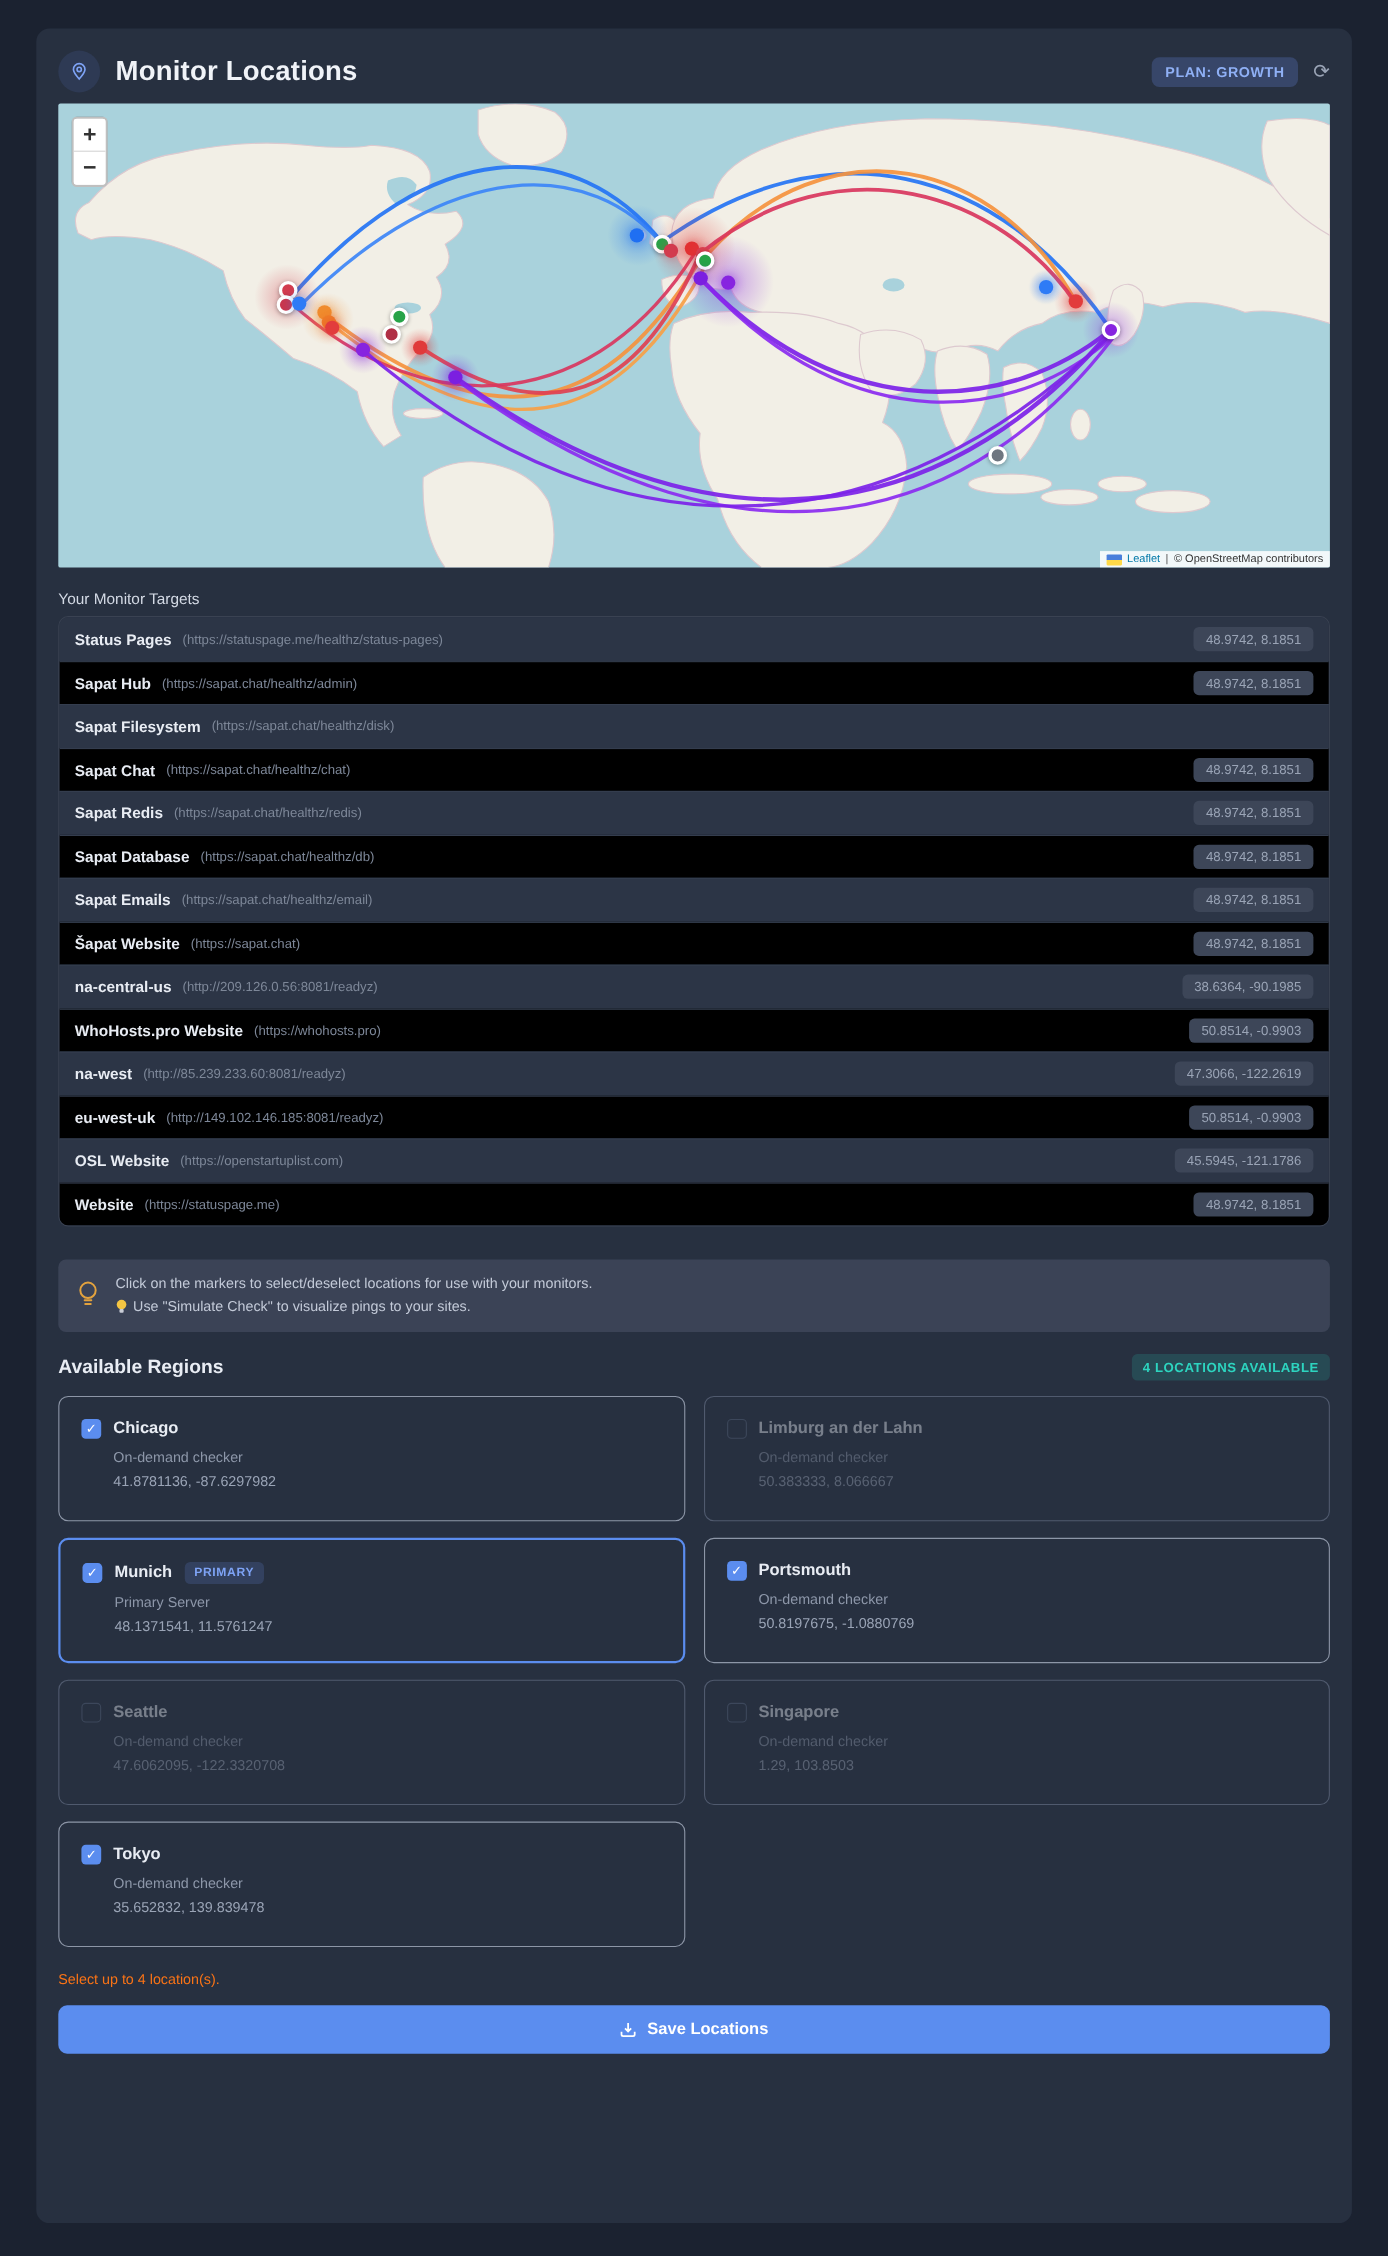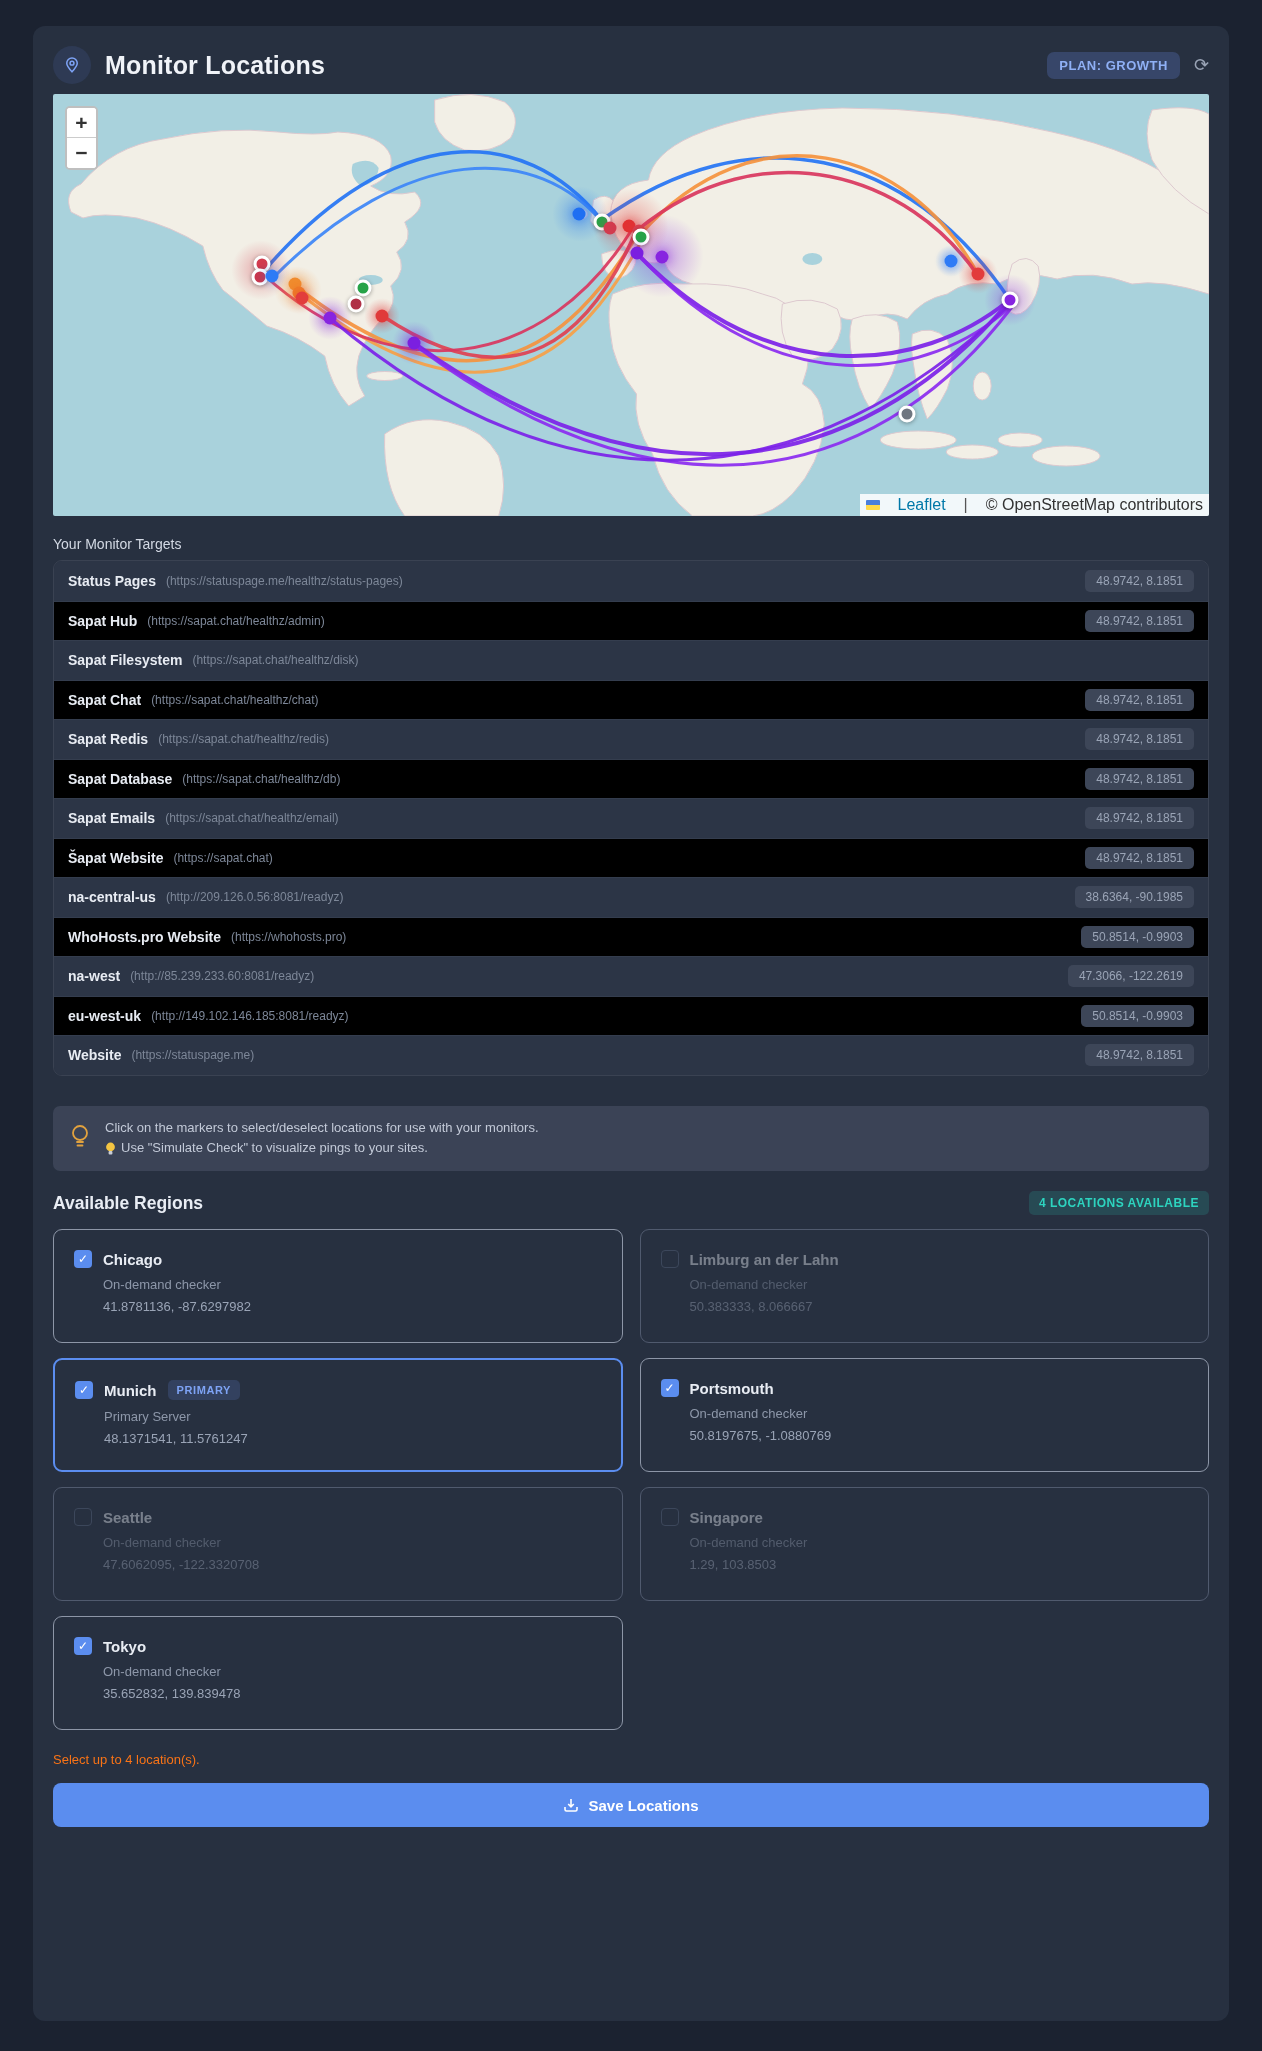--- a/index.html
+++ b/index.html
@@ -59,22 +59,22 @@
     position:absolute; top:12px; left:12px; width:33px; z-index:5;
     background:#fff; border:2px solid rgba(0,0,0,.25); border-radius:5px; overflow:hidden;
   }
   .zoomctl .zbtn {
     width:100%; height:30px; display:flex; align-items:center; justify-content:center;
     font-size:21px; font-weight:bold; color:#333; background:#fff; cursor:pointer;
   }
   .zoomctl .zbtn:first-child { border-bottom:1px solid #ccc; }
   .attrib {
     position:absolute; right:0; bottom:0; z-index:5;
-    background:rgba(255,255,255,.85); font-size:16px; color:#333;
-    padding:2px 6px; display:flex; align-items:center; gap:18px;
+    background:rgba(255,255,255,.85); font-size:10px; color:#333;
+    padding:2px 6px; display:flex; align-items:center; gap:5px;
   }
   .attrib .leaflet-link { color:#0078a8; text-decoration:none; cursor:pointer; }
   .ua-flag { display:inline-block; width:14px; height:10px; background:linear-gradient(#4A7FDB 50%, #FFD948 50%); border-radius:1px; }
   .attrib .sep { color:#555; }
 
   
   .targets-label { margin-top:20px; font-size:14px; color:#d3d9e4; }
   .targets-box { margin-top:8px; border:1px solid #3a4252; border-radius:9px; overflow:hidden; }
   .trow { display:flex; align-items:center; height:39.5px; padding:0 14px; background:#000000; }
   .trow:nth-child(odd) { background:#2c3546; }
@@ -337,20 +337,25 @@
       <span class="turl">(http://85.239.233.60:8081/readyz)</span>
       <span class="tbadge">47.3066, -122.2619</span>
     </div>
 
     <div class="trow">
       <span class="tname">eu-west-uk</span>
       <span class="turl">(http://149.102.146.185:8081/readyz)</span>
       <span class="tbadge">50.8514, -0.9903</span>
     </div>
 
+    <div class="trow">
+      <span class="tname">OSL Website</span>
+      <span class="turl">(https://openstartuplist.com)</span>
+      <span class="tbadge">45.5945, -121.1786</span>
+    </div>
 
     <div class="trow">
       <span class="tname">Website</span>
       <span class="turl">(https://statuspage.me)</span>
       <span class="tbadge">48.9742, 8.1851</span>
     </div>
   </div>
 
   <div class="tip">
     <svg width="22" height="30" viewBox="0 0 22 30">

